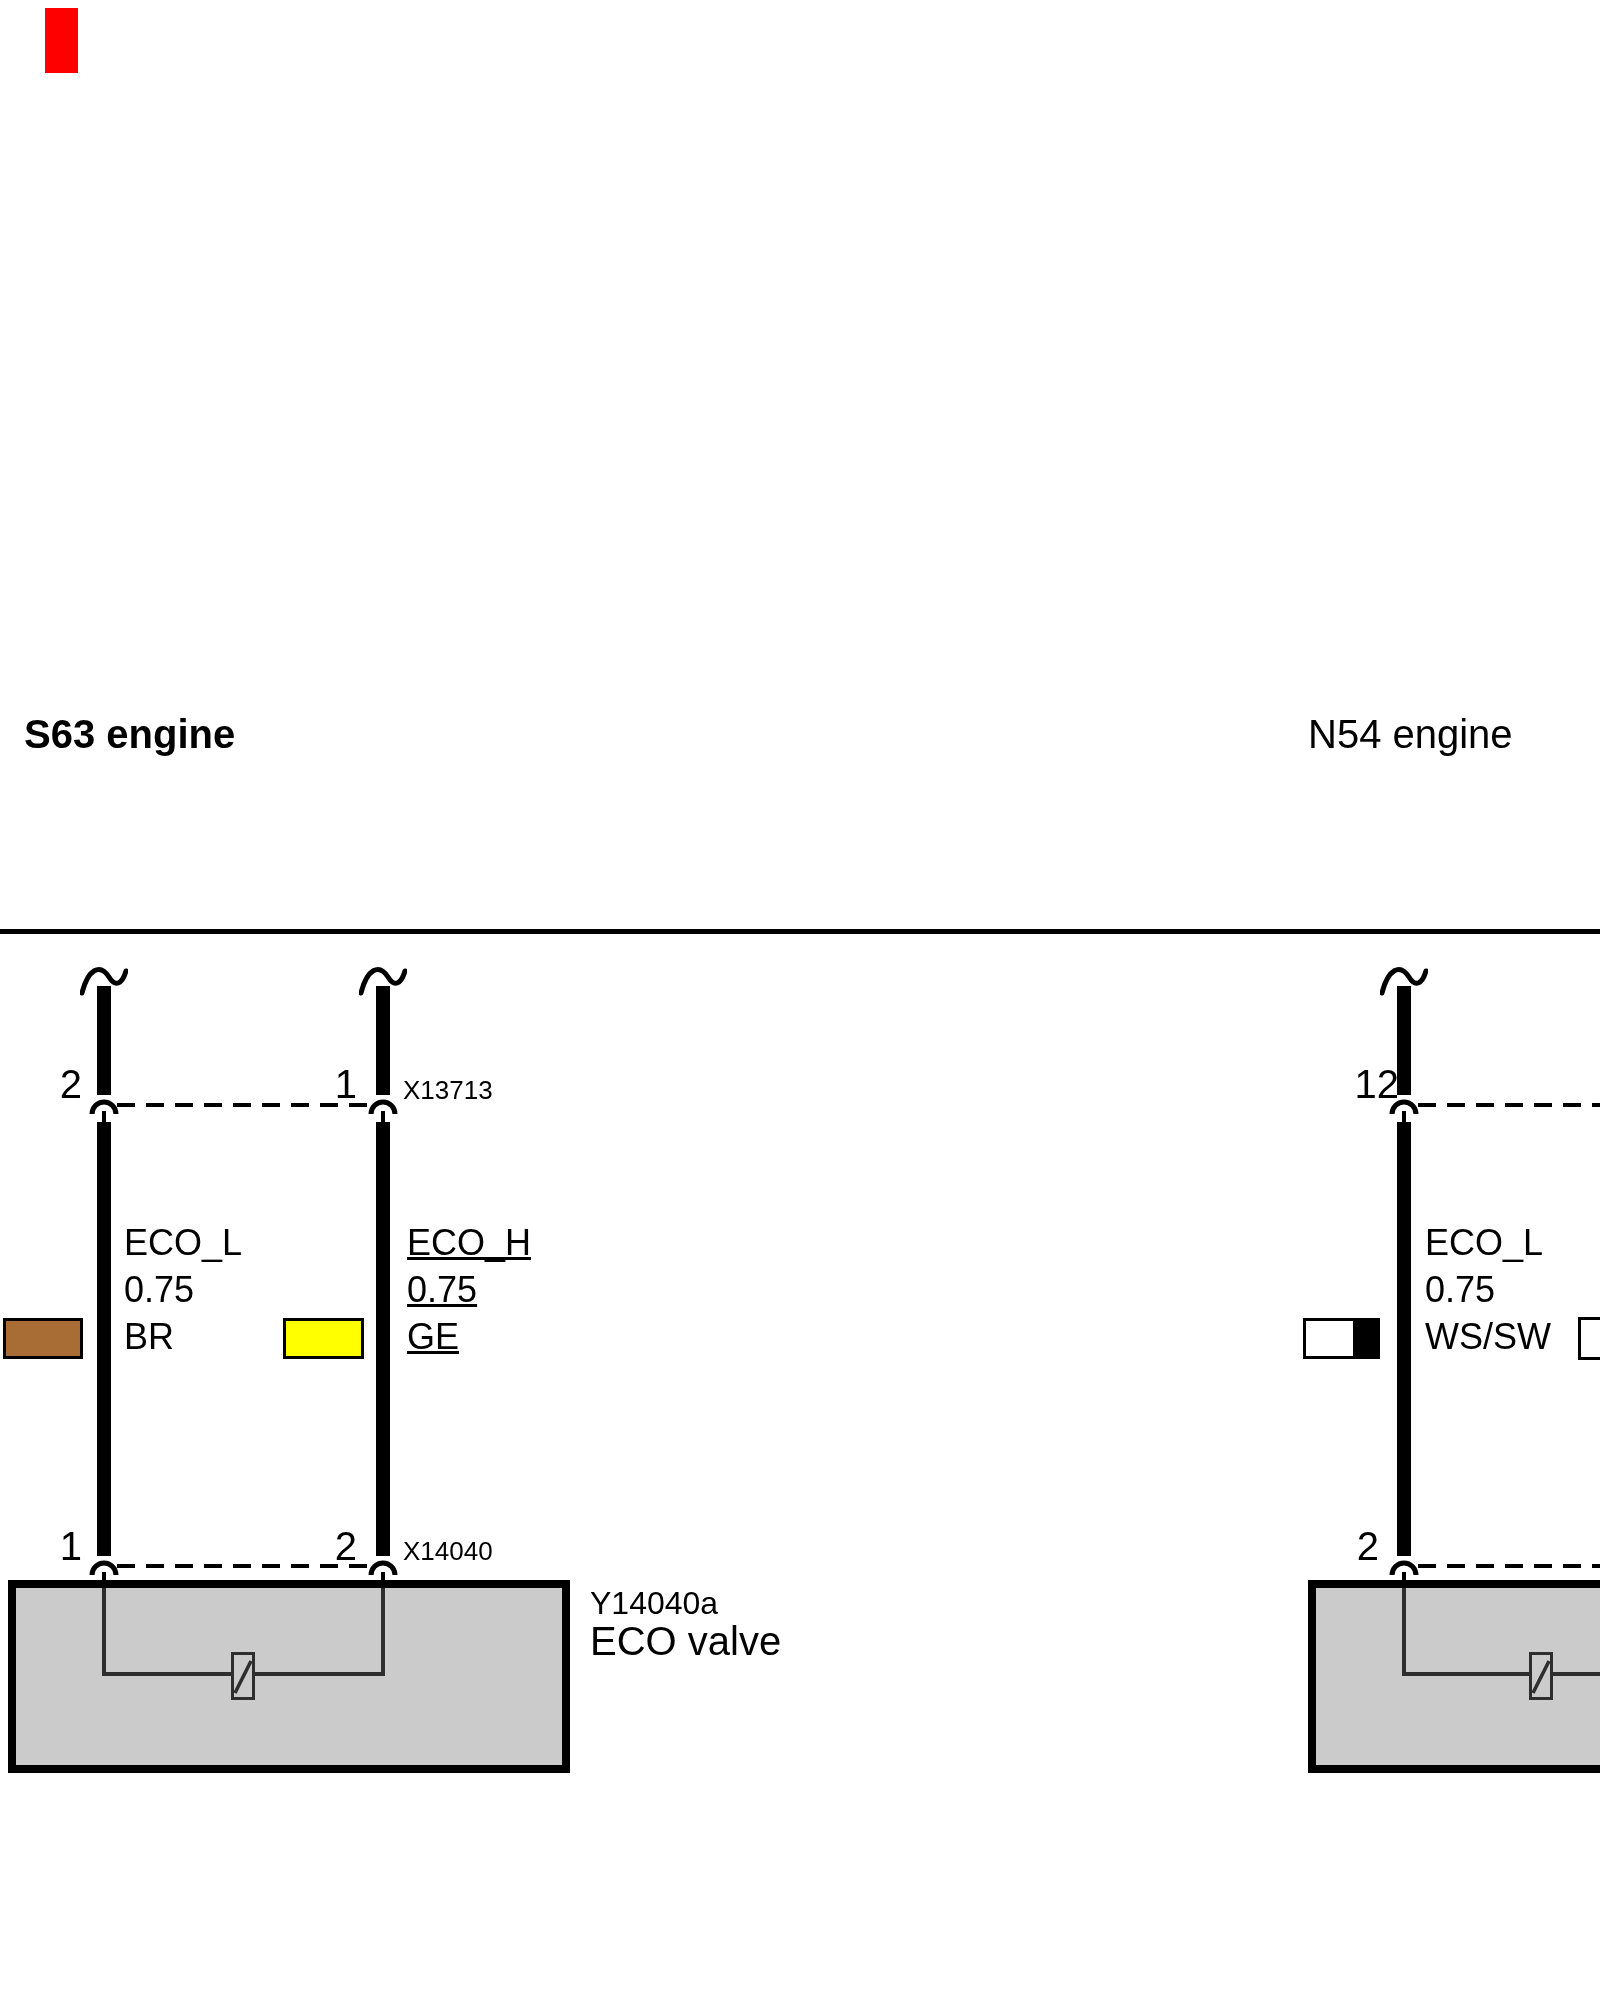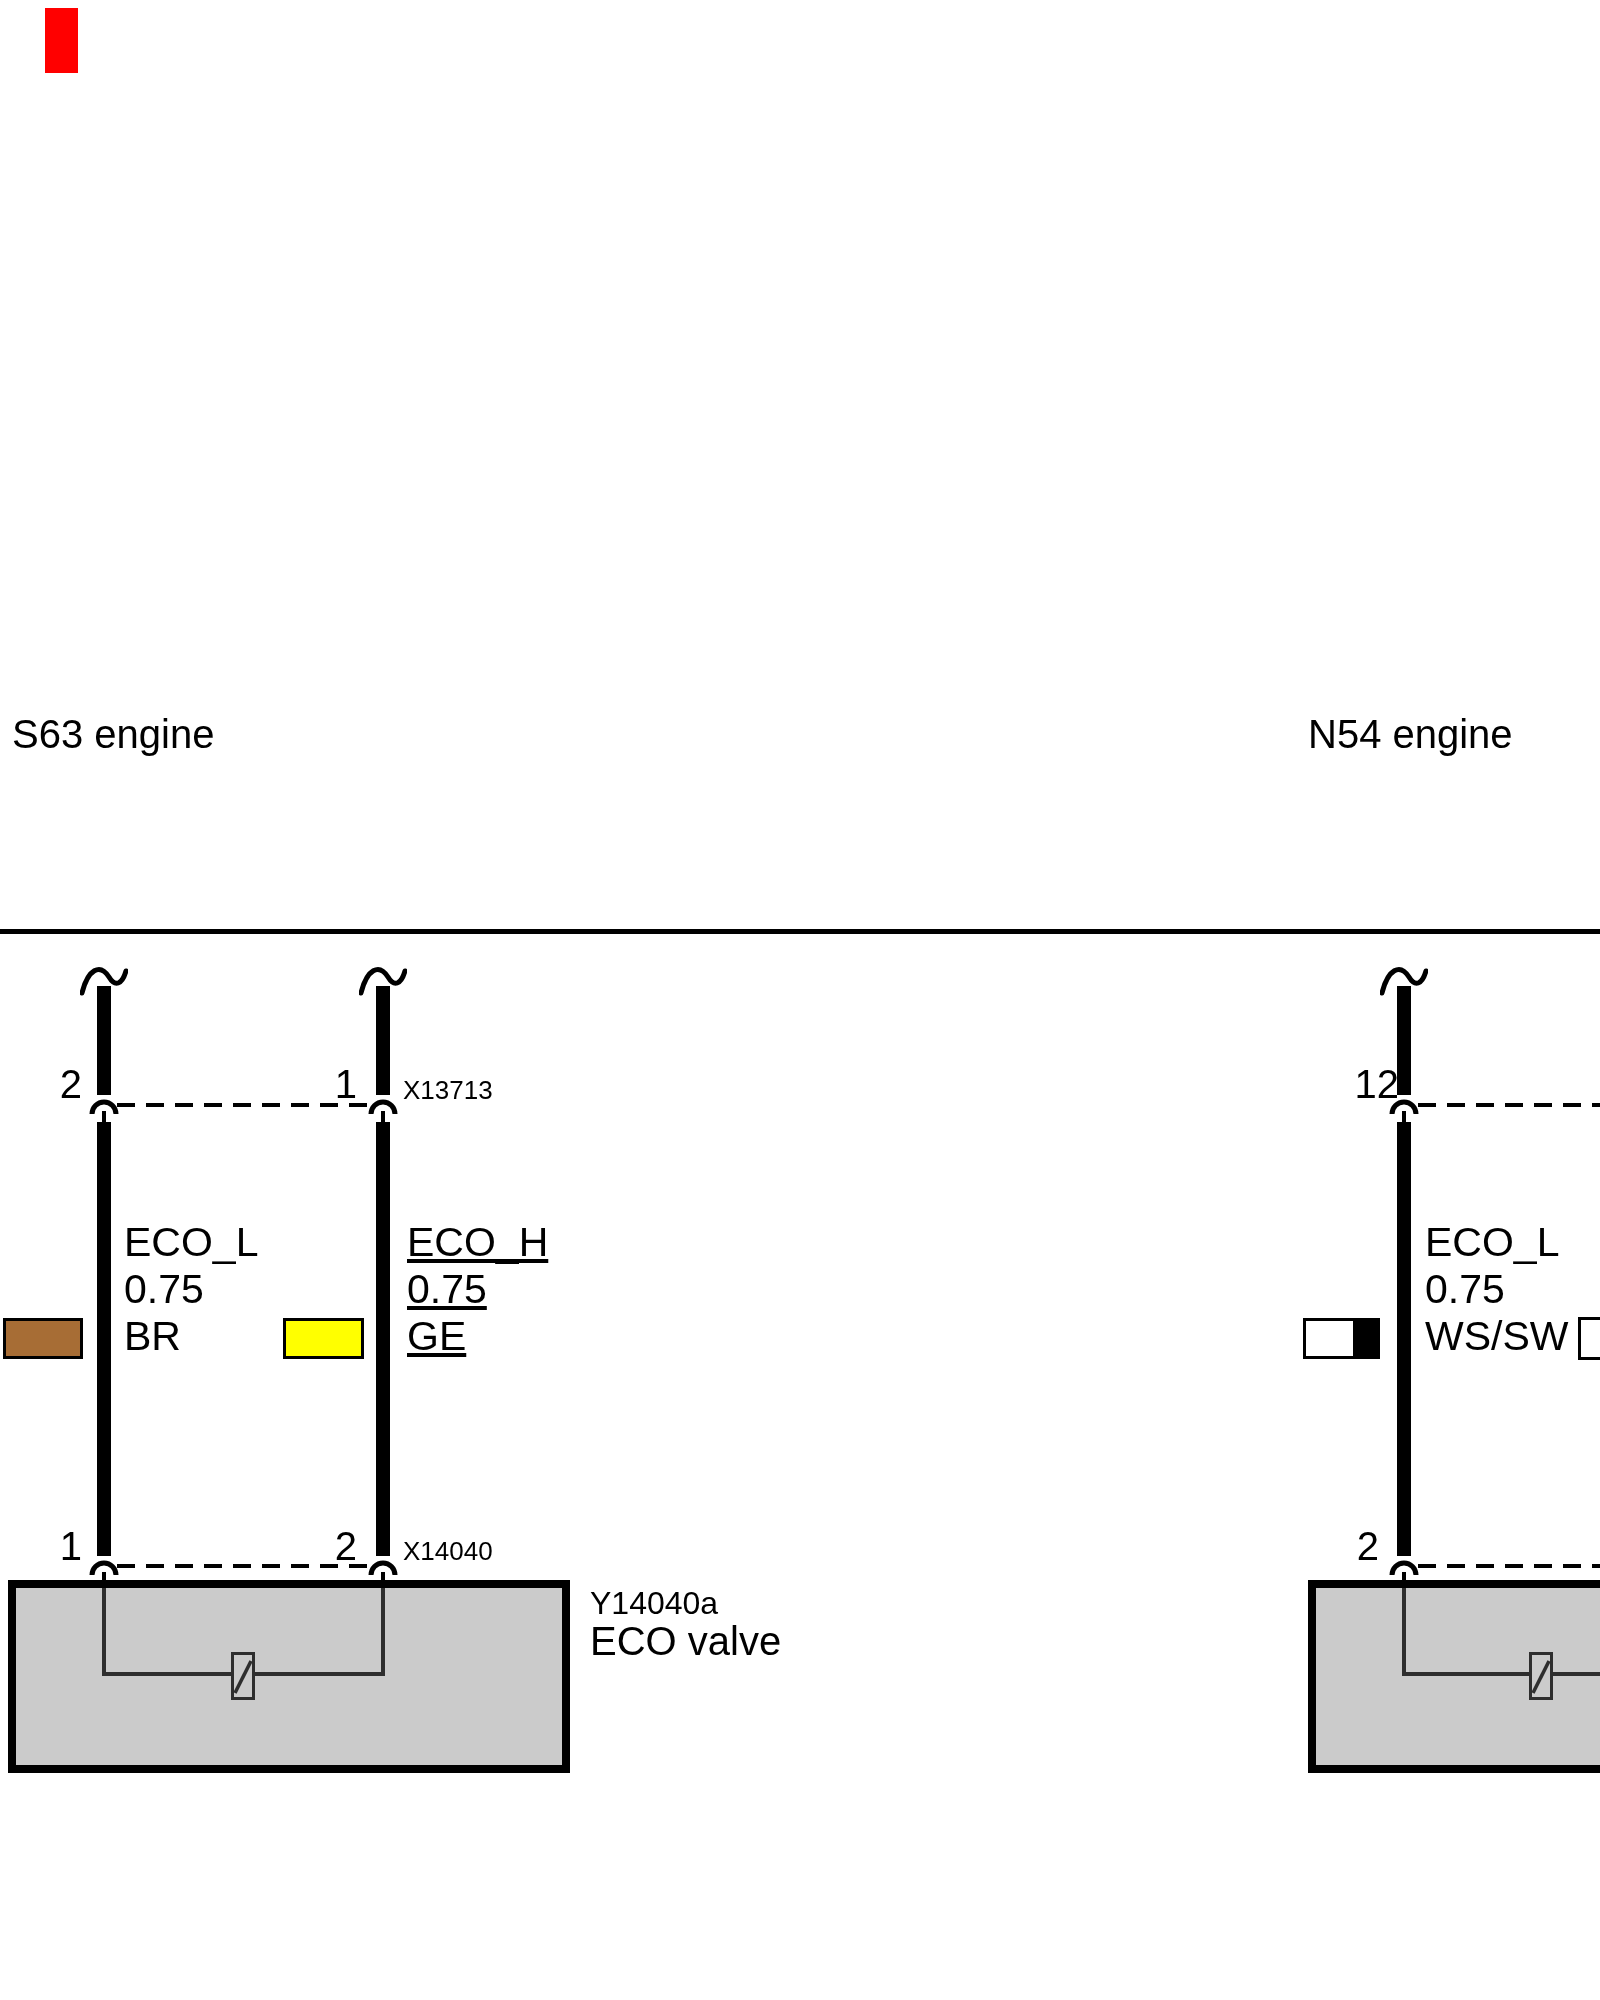--- a/index.html
+++ b/index.html
@@ -27,29 +27,29 @@
   }
   .ecu-box{
     position:absolute;height:193px;box-sizing:border-box;
     border:8px solid #000;background:#cbcbcb;
   }
   .inner-line{position:absolute;background:#2e2e2e;}
   .comp-rect{
     position:absolute;width:24px;height:48px;box-sizing:border-box;
     border:3px solid #2e2e2e;background:#cbcbcb;
   }
-  .label-block{position:absolute;font-size:41px;line-height:47px;white-space:nowrap;}
+  .label-block{position:absolute;font-size:36px;line-height:47px;white-space:nowrap;}
   svg{display:block;}
 </style>
 </head>
 <body>
 
 <div class="abs" style="left: 45px; top: 8px; width: 33px; height: 65px; background: rgb(255, 0, 0);"></div>
 
-<div class="abs txt-lg" style="left:12px;top:714px;">S63 engine</div>
+<div class="abs txt-lg" style="left:24px;top:714px;font-weight:bold;">S63 engine</div>
 <div class="abs txt-lg" style="left:1308px;top:714px;">N54 engine</div>
 
 <div class="sep"></div>
 
 <svg class="abs" style="left:80px;top:963px;" width="48" height="36" viewBox="0 0 48 36">
   <path d="M2 30 C 8 6, 20 0, 29 14 C 35 24, 42 22, 46 8" fill="none" stroke="#000" stroke-width="5" stroke-linecap="round"></path>
 </svg>
 <svg class="abs" style="left:359px;top:963px;" width="48" height="36" viewBox="0 0 48 36">
   <path d="M2 30 C 8 6, 20 0, 29 14 C 35 24, 42 22, 46 8" fill="none" stroke="#000" stroke-width="5" stroke-linecap="round"></path>
 </svg>

